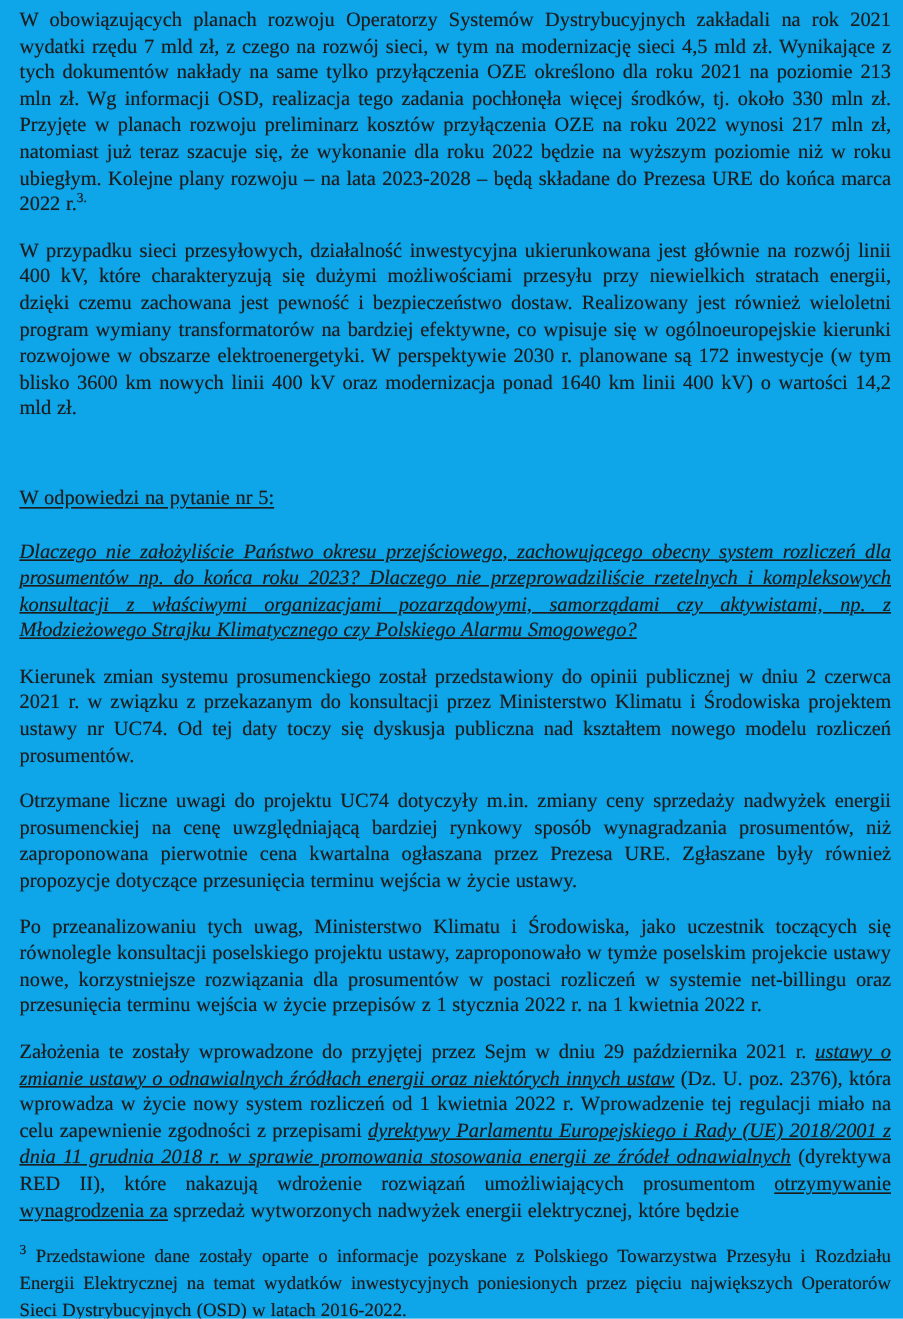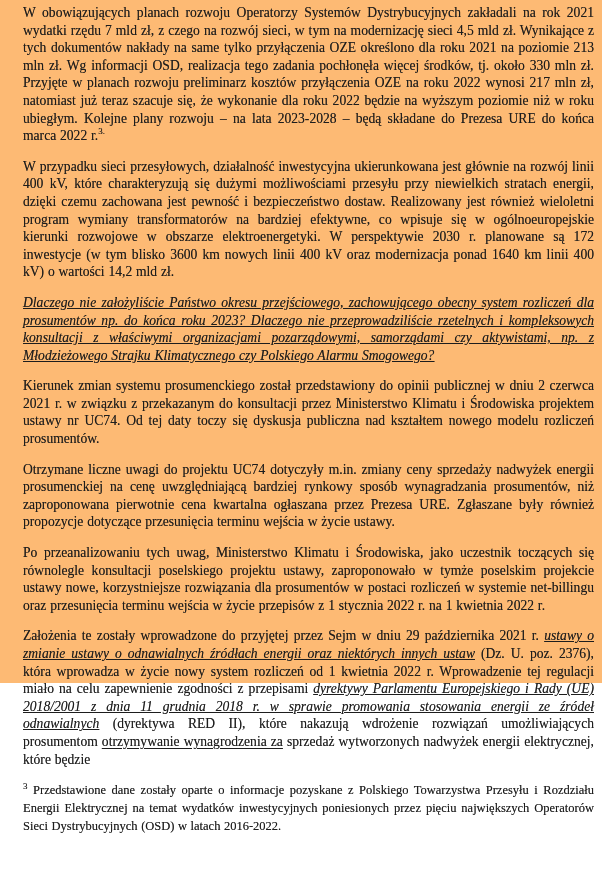--- a/index.html
+++ b/index.html
@@ -10,23 +10,23 @@
   body {
     width: 602px;
     height: 879px;
     overflow: hidden;
     font-family: "Liberation Serif", "DejaVu Serif", serif;
     color: #1d1d1d;
   }
   .page {
     box-sizing: border-box;
     width: 602px;
-    height: 683px;
-    padding: 4px 8px 0 23px;
-    background: #fdba74;
+    height: 879px;
+    padding: 4px 8px 0 13px;
+    background: #0ea5e9;
     
     text-shadow: 0 0 0.45px rgba(20,20,20,0.55);
   }
   p {
     margin: 0 0 13px 0;
     text-align: justify;
     font-size: 13.6px;
     line-height: 17.6px;
     word-spacing: 0.4px;
   }
@@ -52,20 +52,21 @@
   }
 </style>
 </head>
 <body>
 
 <div class="page">
   <p class="body"><span>W obowiązujących planach rozwoju Operatorzy Systemów Dystrybucyjnych zakładali na rok 2021 wydatki rzędu 7 mld zł, z czego na rozwój sieci, w tym na modernizację sieci 4,5 mld zł. Wynikające z tych dokumentów nakłady na same tylko przyłączenia OZE określono dla roku 2021 na poziomie 213 mln zł. Wg informacji OSD, realizacja tego zadania pochłonęła więcej środków, tj. około 330 mln zł. Przyjęte w planach rozwoju preliminarz kosztów przyłączenia OZE na roku 2022 wynosi 217 mln zł, natomiast już teraz szacuje się, że wykonanie dla roku 2022 będzie na wyższym poziomie niż w roku ubiegłym. Kolejne plany rozwoju – na lata 2023-2028 – będą składane do Prezesa URE do końca marca 2022 r.</span><sup>3.</sup></p>
 
   <p class="body"><span>W przypadku sieci przesyłowych, działalność inwestycyjna ukierunkowana jest głównie na rozwój linii 400 kV, które charakteryzują się dużymi możliwościami przesyłu przy niewielkich stratach energii, dzięki czemu zachowana jest pewność i bezpieczeństwo dostaw. Realizowany jest również wieloletni program wymiany transformatorów na bardziej efektywne, co wpisuje się w ogólnoeuropejskie kierunki rozwojowe w obszarze elektroenergetyki. W perspektywie 2030 r. planowane są 172 inwestycje (w tym blisko 3600 km nowych linii 400 kV oraz modernizacja ponad 1640 km linii 400 kV) o wartości 14,2 mld zł.</span></p>
 
+  <p class="heading"><span class="ul">W odpowiedzi na pytanie nr 5:</span></p>
 
   <p class="body question"><span class="it">Dlaczego nie założyliście Państwo okresu przejściowego, zachowującego obecny system rozliczeń dla prosumentów np. do końca roku 2023? Dlaczego nie przeprowadziliście rzetelnych i kompleksowych konsultacji z właściwymi organizacjami pozarządowymi, samorządami czy aktywistami, np. z Młodzieżowego Strajku Klimatycznego czy Polskiego Alarmu Smogowego?</span></p>
 
   <p class="body"><span>Kierunek zmian systemu prosumenckiego został przedstawiony do opinii publicznej w dniu 2 czerwca 2021 r. w związku z przekazanym do konsultacji przez Ministerstwo Klimatu i Środowiska projektem ustawy nr UC74. Od tej daty toczy się dyskusja publiczna nad kształtem nowego modelu rozliczeń prosumentów.</span></p>
 
   <p class="body"><span>Otrzymane liczne uwagi do projektu UC74 dotyczyły m.in. zmiany ceny sprzedaży nadwyżek energii prosumenckiej na cenę uwzględniającą bardziej rynkowy sposób wynagradzania prosumentów, niż zaproponowana pierwotnie cena kwartalna ogłaszana przez Prezesa URE. Zgłaszane były również propozycje dotyczące przesunięcia terminu wejścia w życie ustawy.</span></p>
 
   <p class="body"><span>Po przeanalizowaniu tych uwag, Ministerstwo Klimatu i Środowiska, jako uczestnik toczących się równolegle konsultacji poselskiego projektu ustawy, zaproponowało w tymże poselskim projekcie ustawy nowe, korzystniejsze rozwiązania dla prosumentów w postaci rozliczeń w systemie net-billingu oraz przesunięcia terminu wejścia w życie przepisów z 1 stycznia 2022 r. na 1 kwietnia 2022 r.</span></p>
 
   <p class="body"><span>Założenia te zostały wprowadzone do przyjętej przez Sejm w dniu 29 października 2021 r. </span><span class="it">ustawy o zmianie ustawy o odnawialnych źródłach energii oraz niektórych innych ustaw</span><span> (Dz. U. poz. 2376), która wprowadza w życie nowy system rozliczeń od 1 kwietnia 2022 r. Wprowadzenie tej regulacji miało na celu zapewnienie zgodności z przepisami </span><span class="it">dyrektywy Parlamentu Europejskiego i Rady (UE) 2018/2001 z dnia 11 grudnia 2018 r. w sprawie promowania stosowania energii ze źródeł odnawialnych</span><span> (dyrektywa RED II), które nakazują wdrożenie rozwiązań umożliwiających prosumentom </span><span class="ul">otrzymywanie wynagrodzenia za</span><span> sprzedaż wytworzonych nadwyżek energii elektrycznej, które będzie</span></p>

